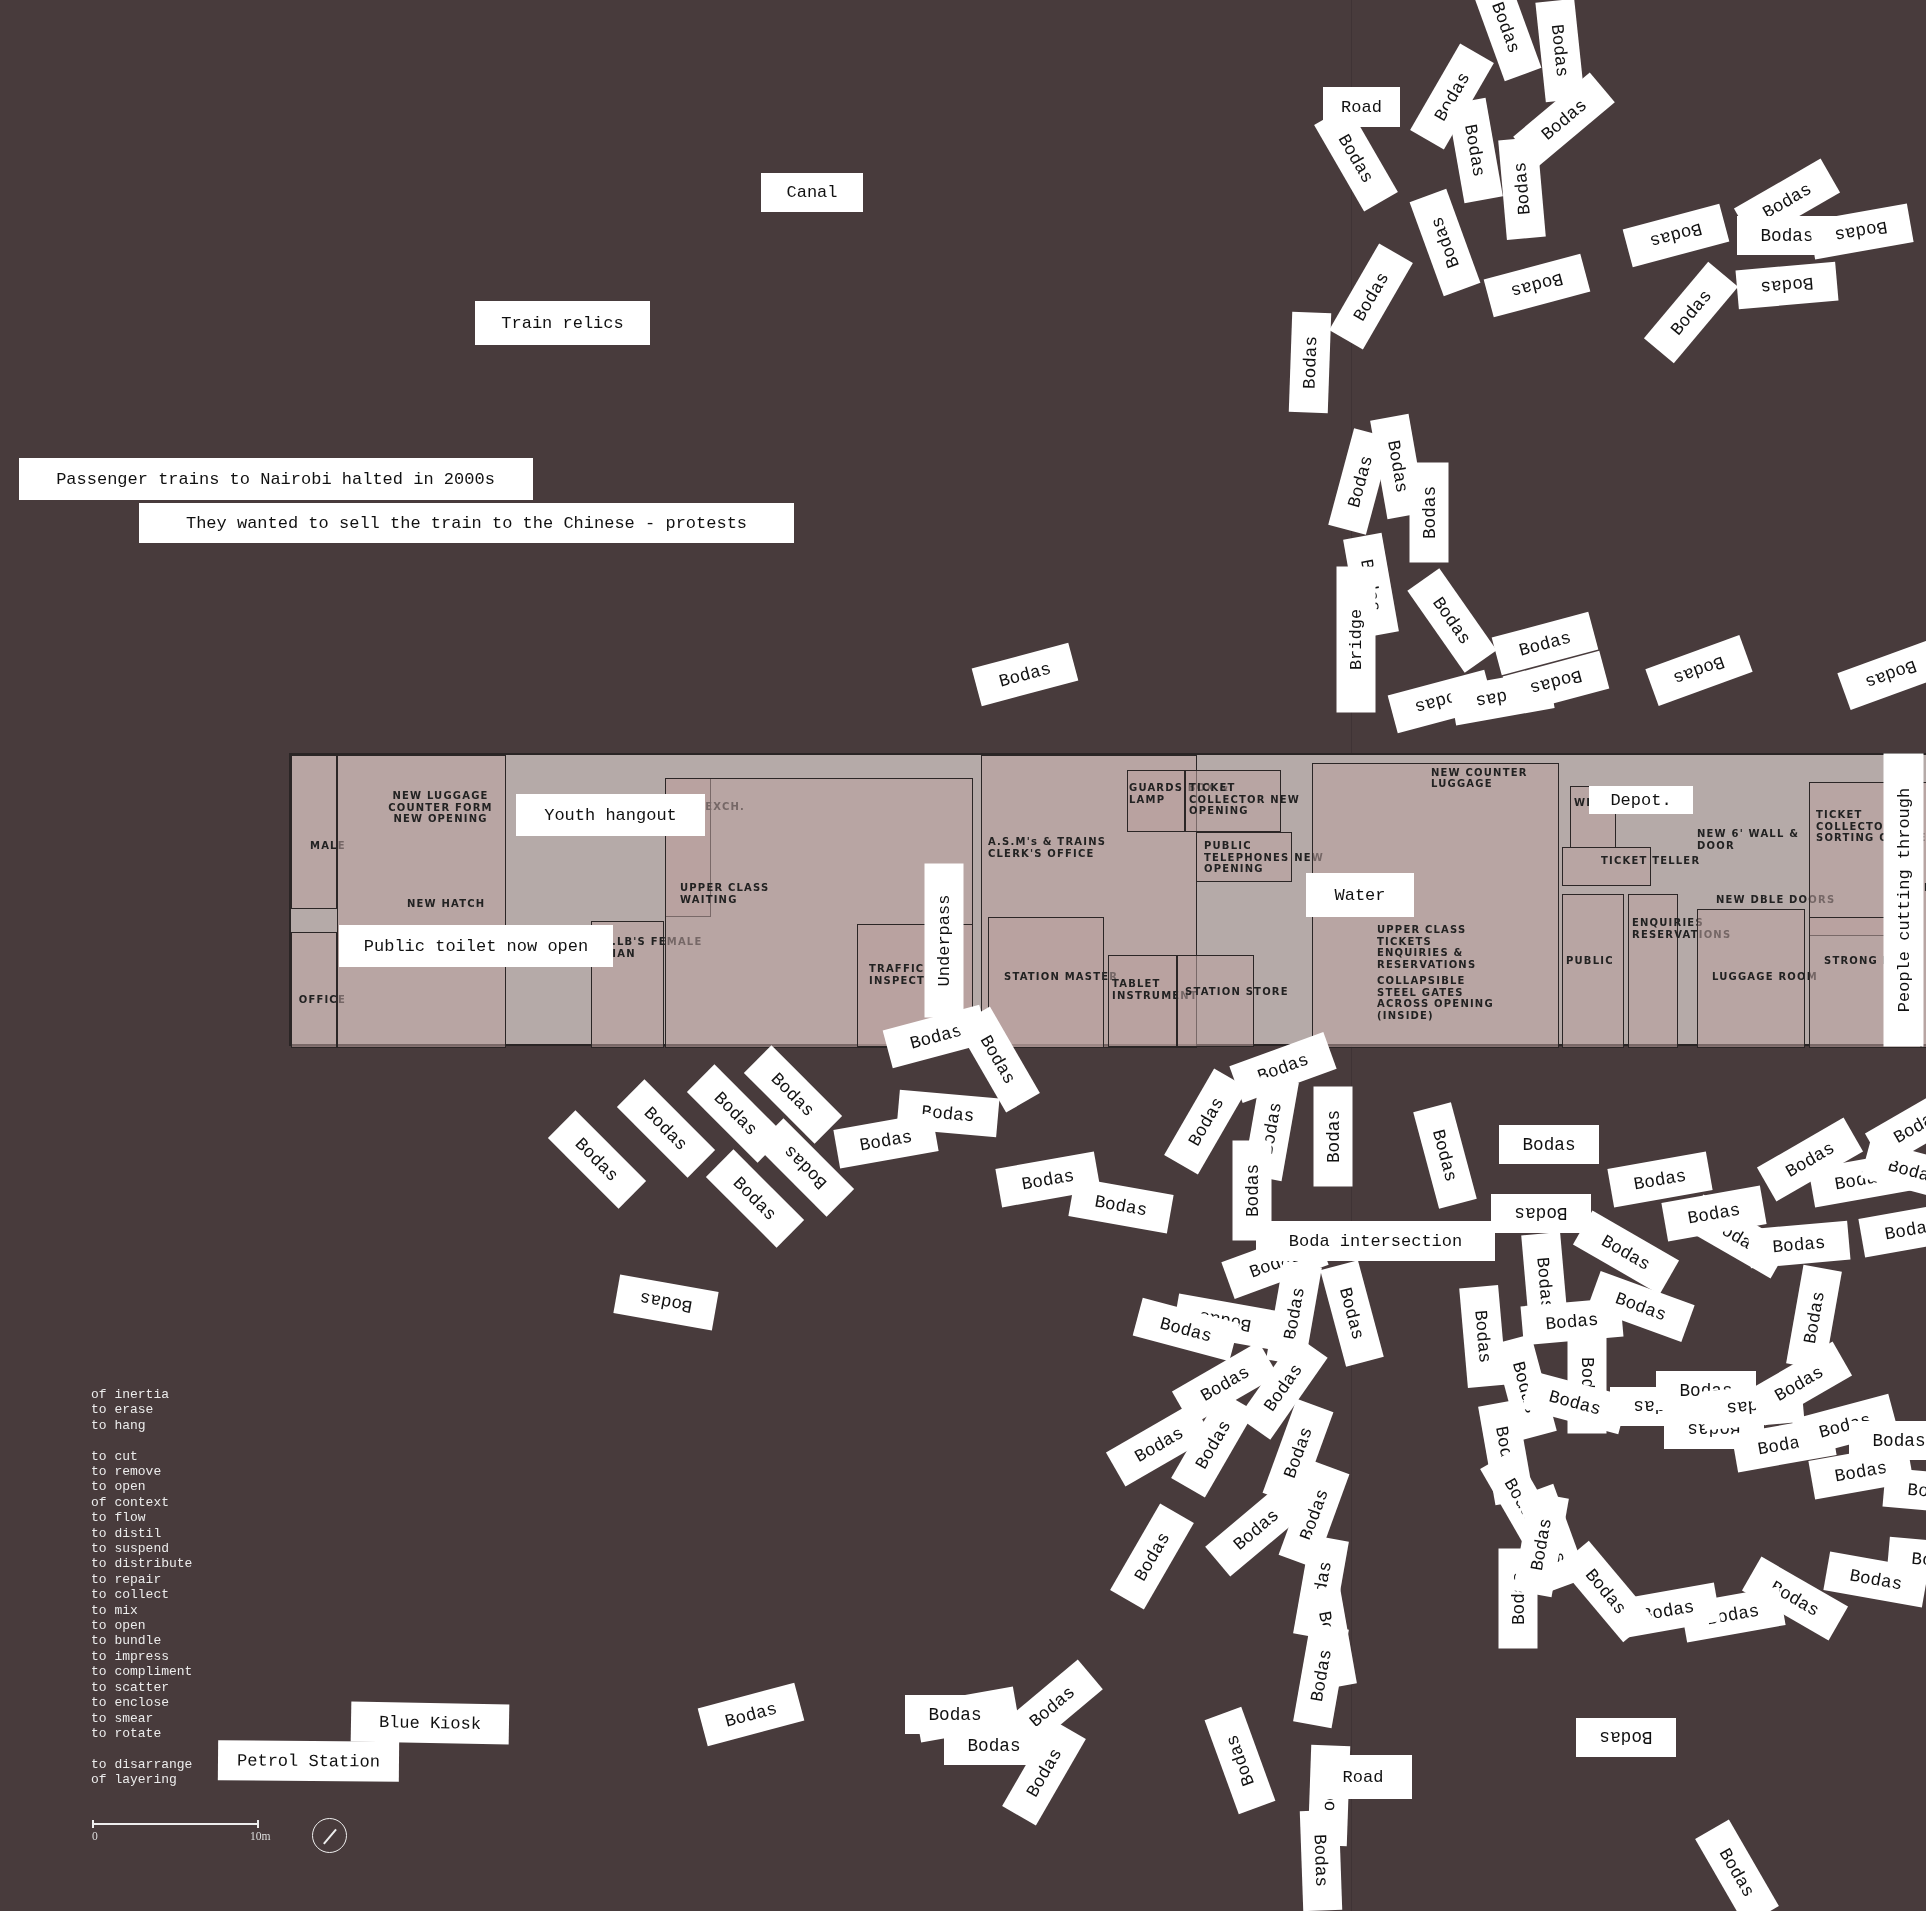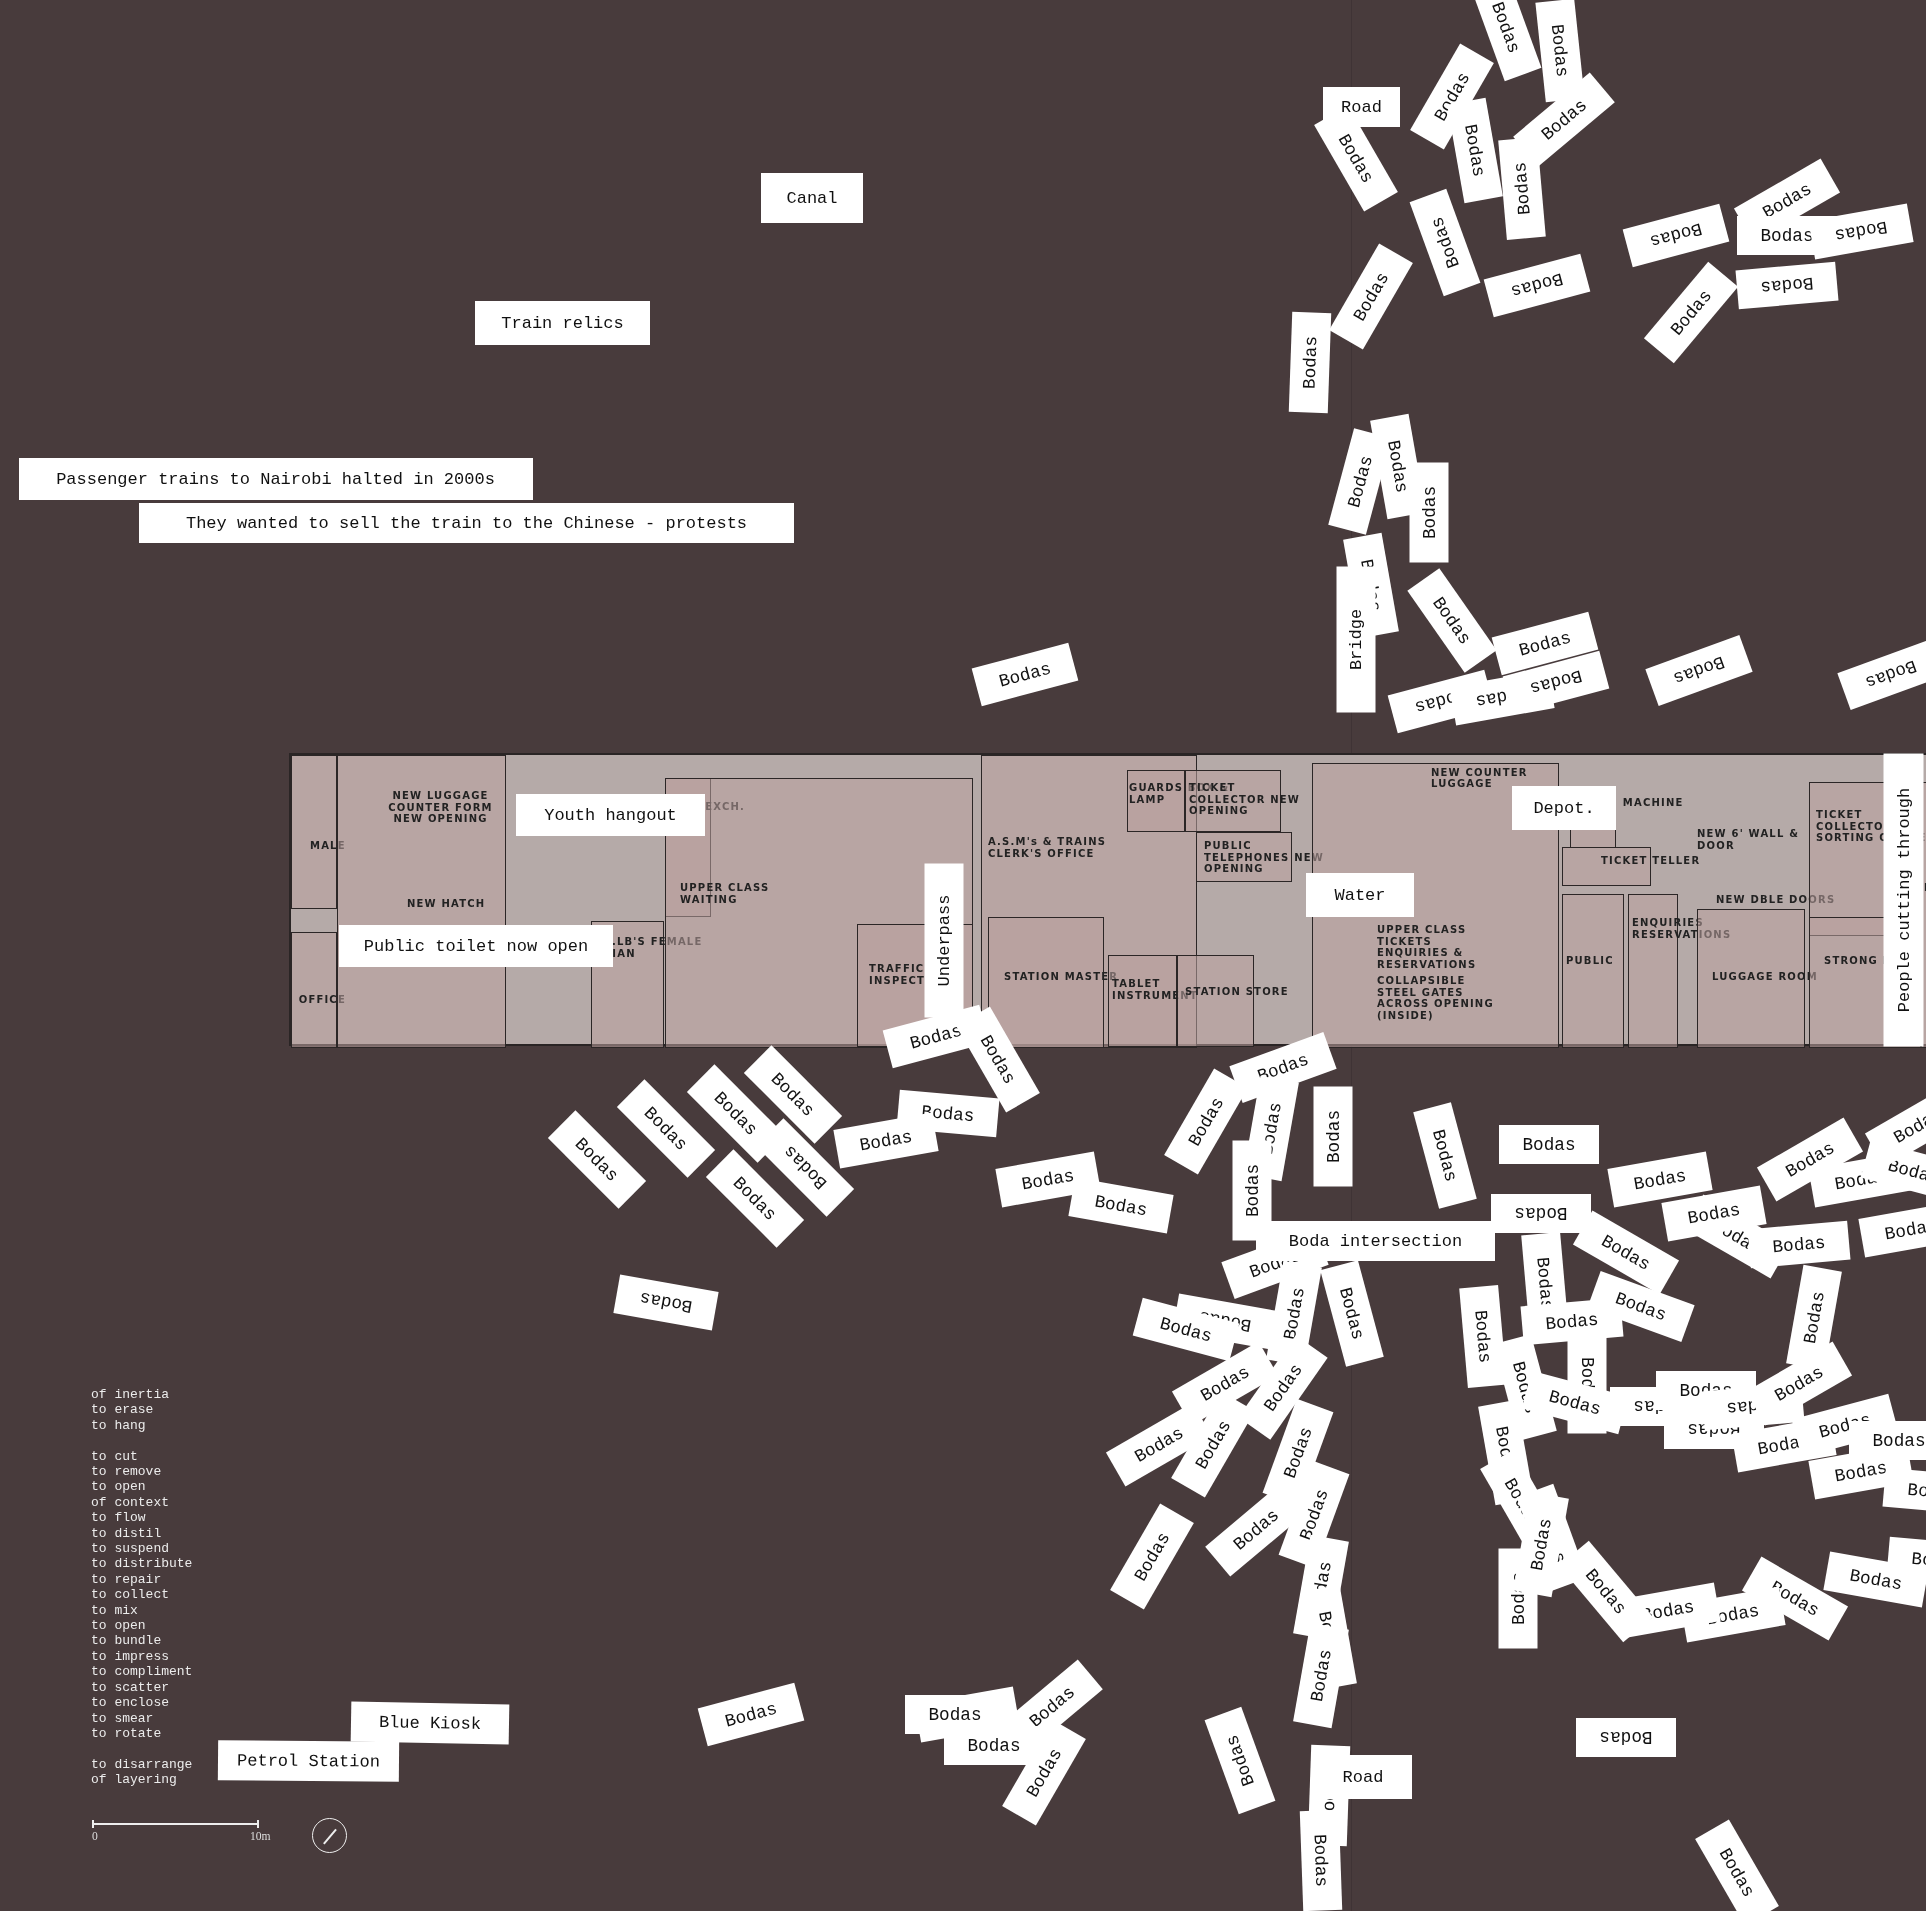--- a/index.html
+++ b/index.html
@@ -195,31 +195,31 @@
       <div class="label boda" style="left: 917px; top: 1695px; transform: rotate(-10deg);">Bodas</div>
       <div class="label boda" style="left: 1002px; top: 1687px; transform: rotate(-40deg);">Bodas</div>
       <div class="label boda" style="left: 944px; top: 1726px; transform: rotate(0deg);">Bodas</div>
       <div class="label boda" style="left: 994px; top: 1753px; transform: rotate(-60deg);">Bodas</div>
       <div class="label boda" style="left: 1190px; top: 1741px; transform: rotate(-110deg);">Bodas</div>
       <div class="label boda" style="left: 1279px; top: 1776px; transform: rotate(-88deg);">Bodas</div>
       <div class="label boda" style="left: 1271px; top: 1841px; transform: rotate(88deg);">Bodas</div>
       <div class="label boda" style="left: 905px; top: 1695px; transform: rotate(0deg);">Bodas</div>
     </div>
   <div id="notes-layer">
-      <div class="label note" style="left: 761px; top: 173px; width: 102px; height: 50px; transform: rotate(0deg);">Canal</div>
+      <div class="label note" style="left: 761px; top: 173px; width: 102px; height: 39px; transform: rotate(0deg);">Canal</div>
       <div class="label note" style="left: 475px; top: 301px; width: 175px; height: 44px; transform: rotate(0deg);">Train relics</div>
       <div class="label note" style="left: 18.5px; top: 458px; width: 514px; height: 42px; transform: rotate(0deg);">Passenger trains to Nairobi halted in 2000s</div>
       <div class="label note" style="left: 139px; top: 503px; width: 655px; height: 40px; transform: rotate(0deg);">They wanted to sell the train to the Chinese - protests</div>
       <div class="label note" style="left: 1323px; top: 87px; width: 77px; height: 40px; transform: rotate(0deg);">Road</div>
       <div class="label note" style="left: 1283px; top: 620px; width: 146px; height: 39px; transform: rotate(-90deg);">Bridge</div>
       <div class="label note" style="left: 516px; top: 794px; width: 189px; height: 42px; transform: rotate(0deg);">Youth hangout</div>
       <div class="label note" style="left: 339px; top: 925px; width: 274px; height: 42px; transform: rotate(0deg);">Public toilet now open</div>
       <div class="label note" style="left: 867px; top: 921px; width: 154px; height: 39px; transform: rotate(-90deg);">Underpass</div>
       <div class="label note" style="left: 1306px; top: 873px; width: 108px; height: 44px; transform: rotate(0deg);">Water</div>
-      <div class="label note" style="left: 1512px; top: 786px; width: 104px; height: 44px; transform: rotate(0deg);">Depot.</div>
+      <div class="label note" style="left: 1589px; top: 786px; width: 104px; height: 28px; transform: rotate(0deg);">Depot.</div>
       <div class="label note" style="left: 1757px; top: 880px; width: 293px; height: 40px; transform: rotate(-90deg);">People cutting through</div>
       <div class="label note" style="left: 1256px; top: 1221px; width: 239px; height: 40px; transform: rotate(0deg);">Boda intersection</div>
       <div class="label note" style="left: 351px; top: 1703px; width: 158px; height: 40px; transform: rotate(1deg);">Blue Kiosk</div>
       <div class="label note" style="left: 218px; top: 1741px; width: 181px; height: 40px; transform: rotate(0.5deg);">Petrol Station</div>
       <div class="label note" style="left: 1314px; top: 1755px; width: 98px; height: 44px; transform: rotate(0deg);">Road</div>
     </div>
 
   <div class="legend">
     <div id="legend-g1">
         <div>of inertia</div>

